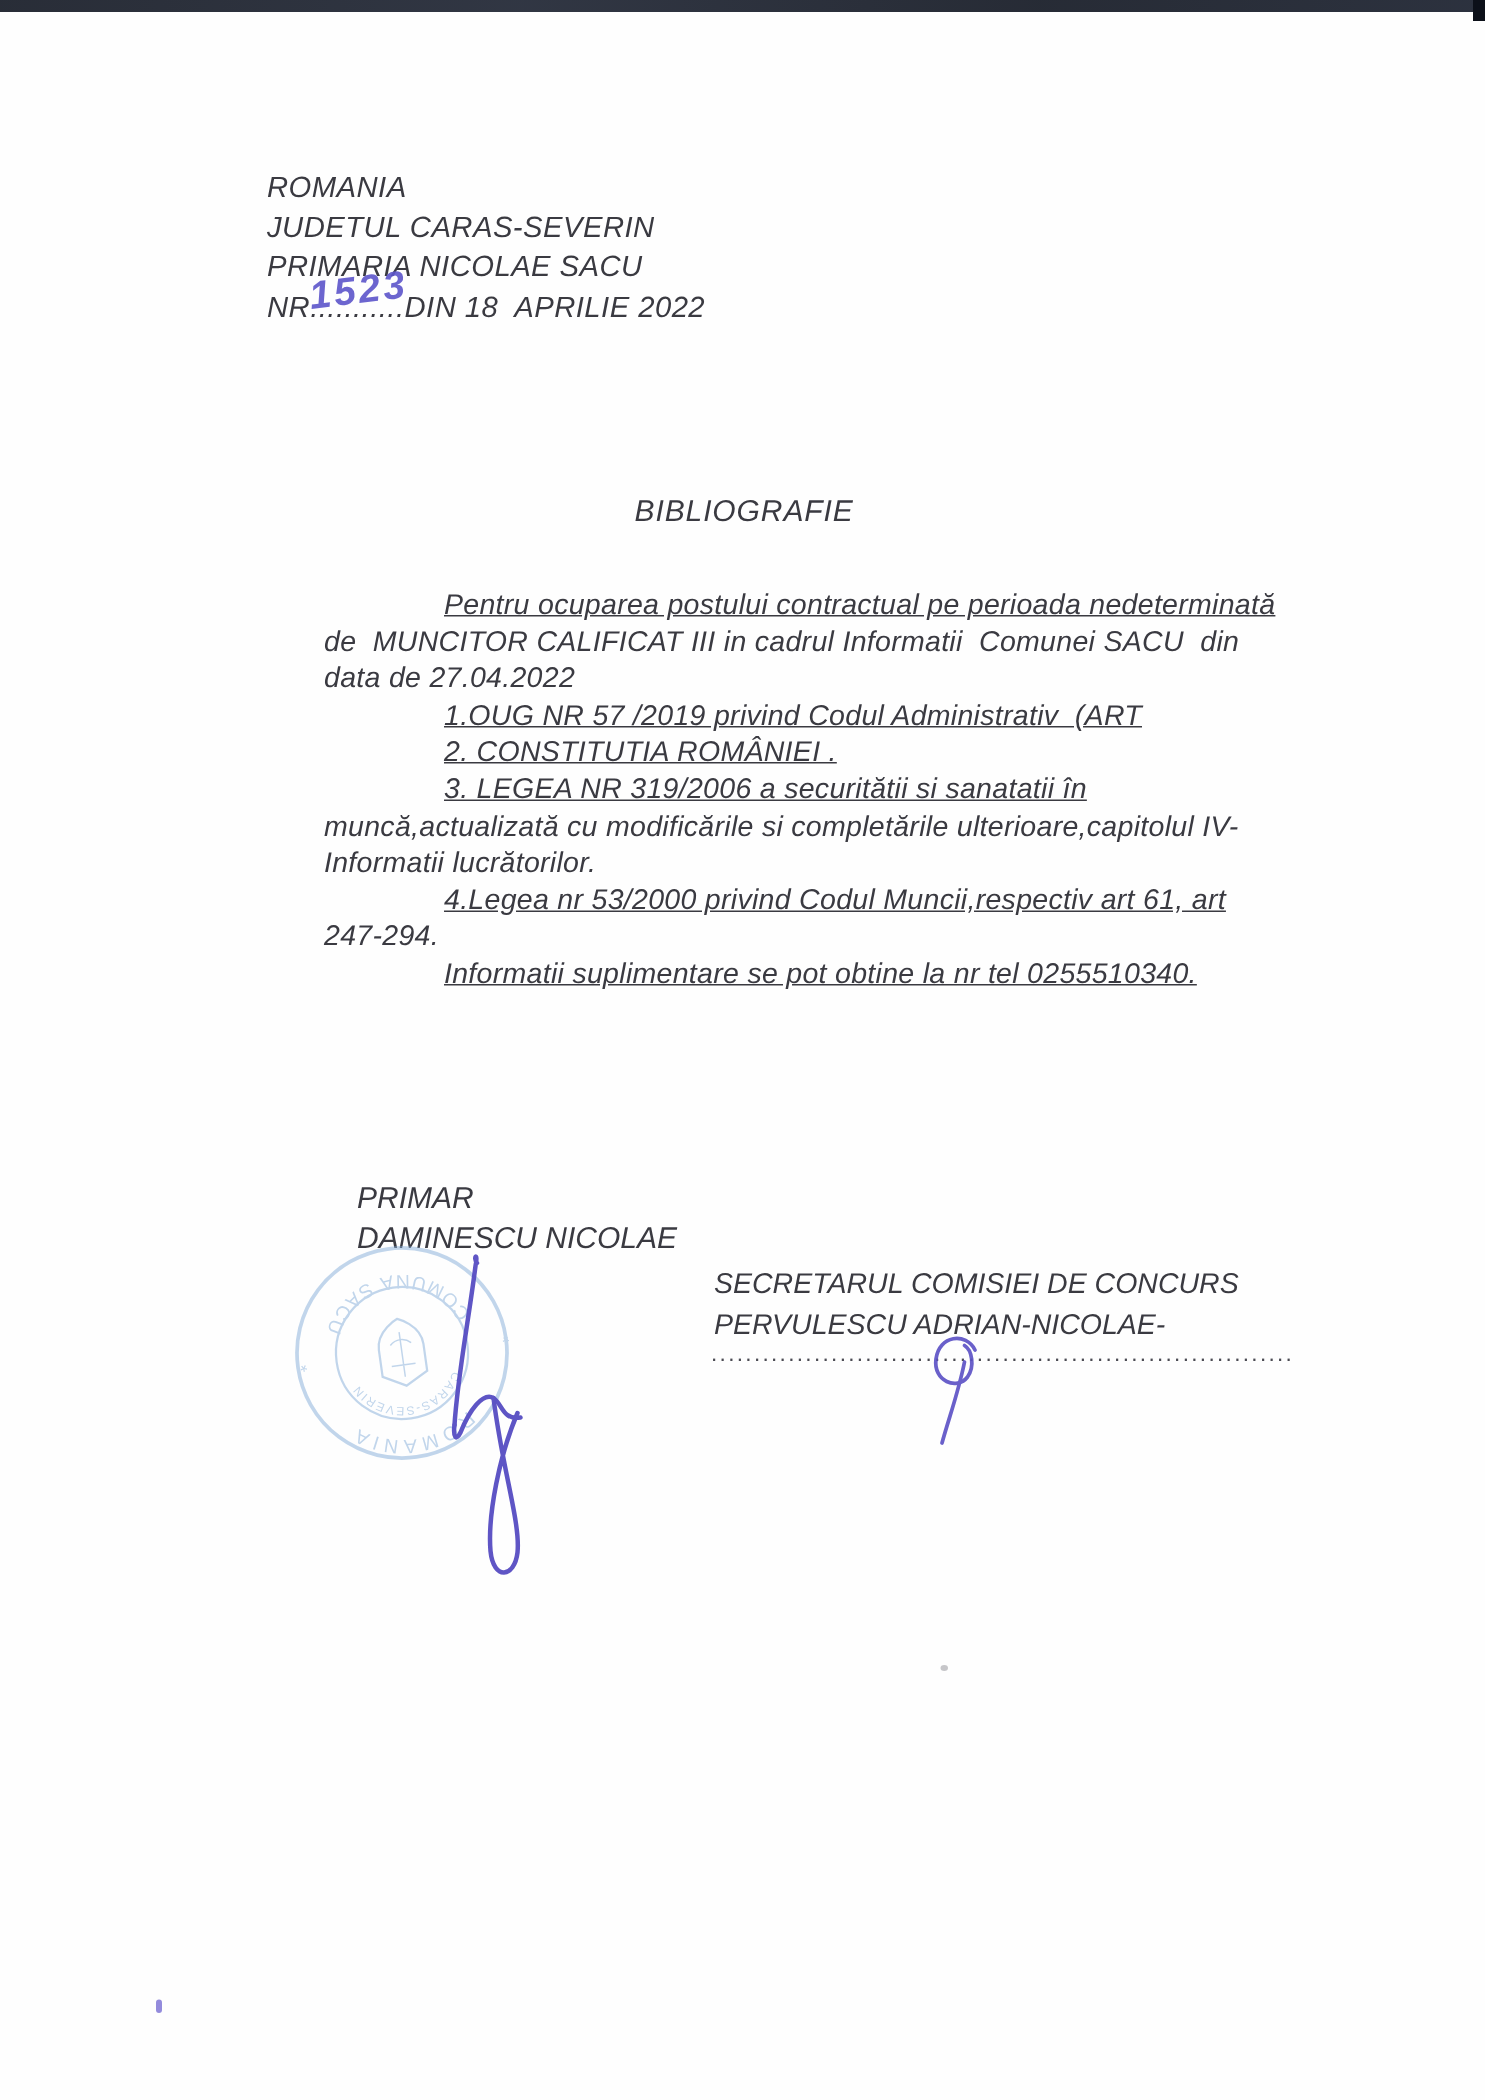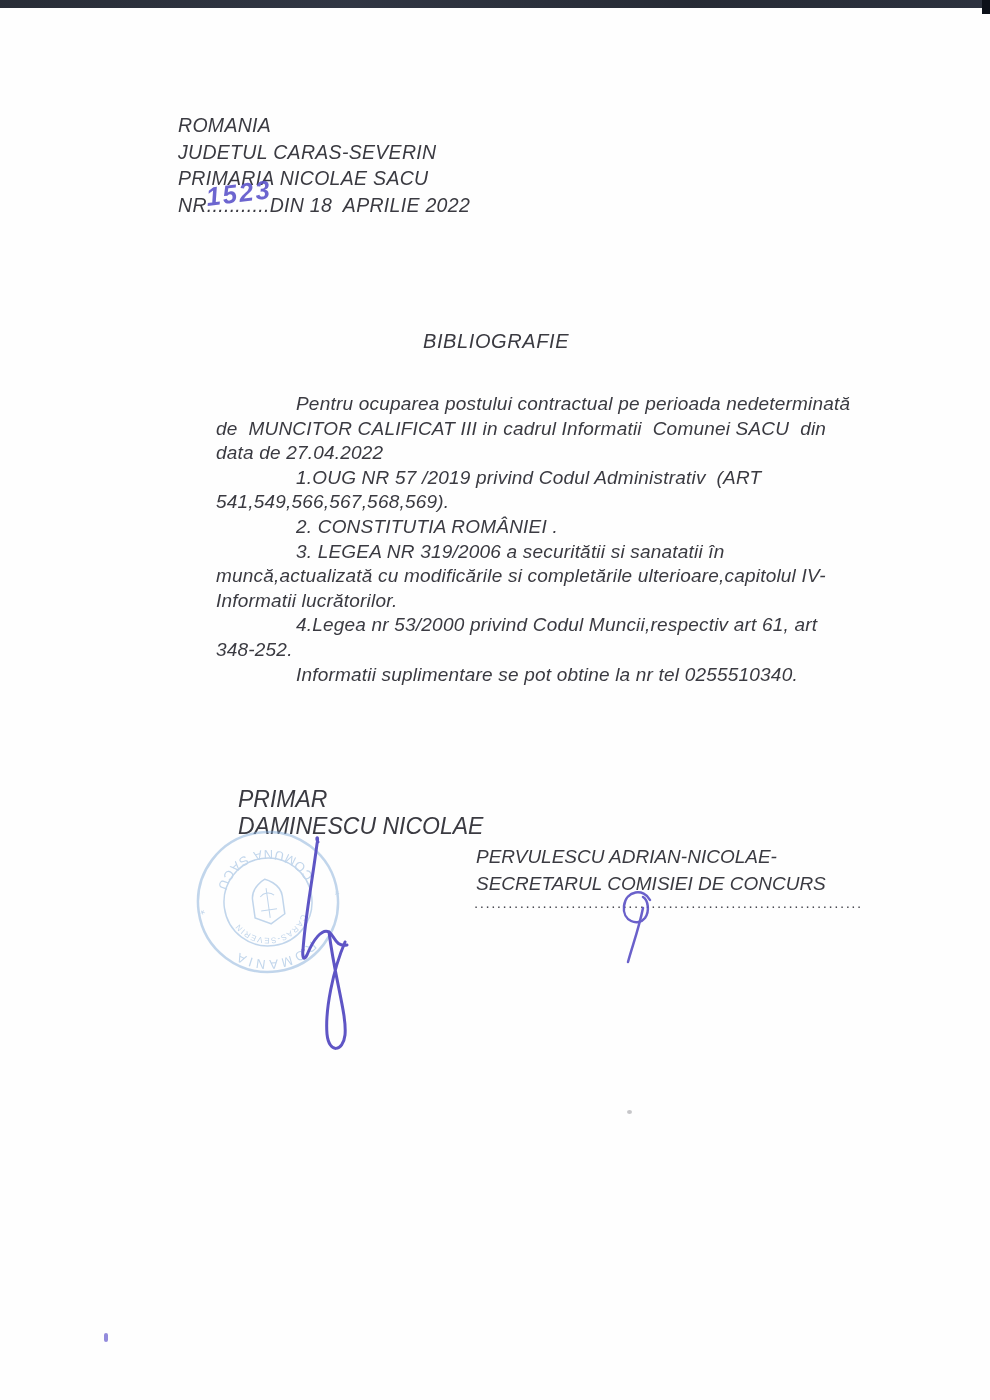--- a/index.html
+++ b/index.html
@@ -39,25 +39,25 @@
     letter-spacing:2px; font-weight:bold; opacity:.9;
   }
   .title {
     position:absolute; left:423px; top:330px;
     font-size:20px; letter-spacing:.6px;
   }
   .body-block {
     position:absolute; left:216px; top:392px; width:690px;
     font-size:19px; line-height:24.6px; letter-spacing:.2px;
   }
-  .body-block .ind { padding-left:80px; }
+  .body-block .ind { padding-left:80px;text-decoration:underline; }
 
   .sig-left {
     position:absolute; left:238px; top:786px;
-    font-size:23px; line-height:26.5px;
+    font-size:20px; line-height:26.5px;
   }
   .sig-right {
     position:absolute; left:476px; top:844px;
     font-size:19px; line-height:26.5px;
   }
   .dotline {
     position:absolute; left:474px; top:894px;
     font-size:15px; letter-spacing:1.55px; color:#4a4a52;
     font-style:normal; white-space:pre;
   }
@@ -84,38 +84,37 @@
   </div>
   <div class="nr-hand">1523</div>
 
   <div class="title">BIBLIOGRAFIE</div>
 
   <div class="body-block">
     <div class="line ind">Pentru ocuparea postului contractual pe perioada nedeterminată</div>
     <div class="line">de  MUNCITOR CALIFICAT III in cadrul Informatii  Comunei SACU  din</div>
     <div class="line">data de 27.04.2022</div>
     <div class="line ind">1.OUG NR 57 /2019 privind Codul Administrativ  (ART</div>
-    <div class="line">541,549,566,567,568,569).</div>
     <div class="line ind">2. CONSTITUTIA ROMÂNIEI .</div>
     <div class="line ind">3. LEGEA NR 319/2006 a securitătii si sanatatii în</div>
     <div class="line">muncă,actualizată cu modificările si completările ulterioare,capitolul IV-</div>
     <div class="line">Informatii lucrătorilor.</div>
     <div class="line ind">4.Legea nr 53/2000 privind Codul Muncii,respectiv art 61, art</div>
-    <div class="line">348-252.</div>
+    <div class="line">247-294.</div>
     <div class="line ind">Informatii suplimentare se pot obtine la nr tel 0255510340.</div>
   </div>
 
   <div class="sig-left">
     <div class="line">PRIMAR</div>
     <div class="line">DAMINESCU NICOLAE</div>
   </div>
 
   <div class="sig-right">
+    <div class="line">SECRETARUL COMISIEI DE CONCURS</div>
     <div class="line">PERVULESCU ADRIAN-NICOLAE-</div>
-    <div class="line">SECRETARUL COMISIEI DE CONCURS</div>
   </div>
   <div class="dotline">....................................................................</div>
 
   <svg class="stamp-svg" width="156" height="156" viewBox="0 0 156 156">
     <defs>
       <path id="arcTop" d="M 20,78 A 58,58 0 0 1 136,78" fill="none"></path>
       <path id="arcBot" d="M 26,78 A 52,52 0 0 0 130,78" fill="none"></path>
       <path id="arcIn" d="M 42,78 A 36,36 0 0 1 114,78" fill="none"></path>
     </defs>
     <g transform="rotate(172 78 78)" opacity="0.5" stroke="#86aed9" fill="none">

